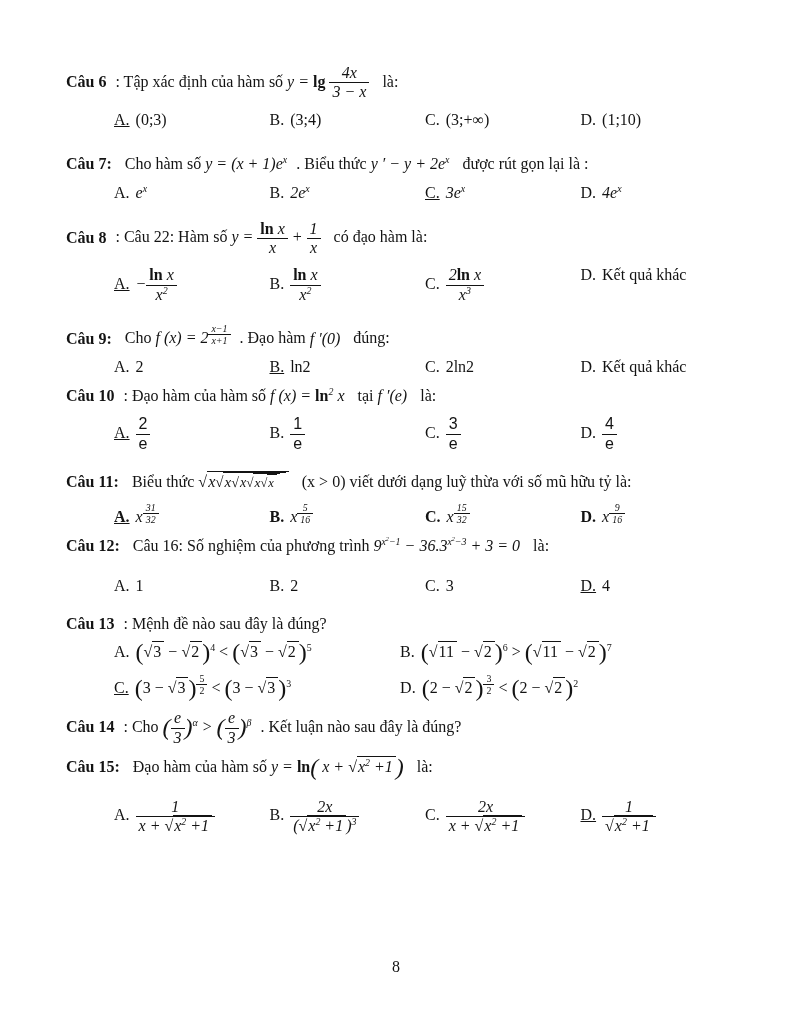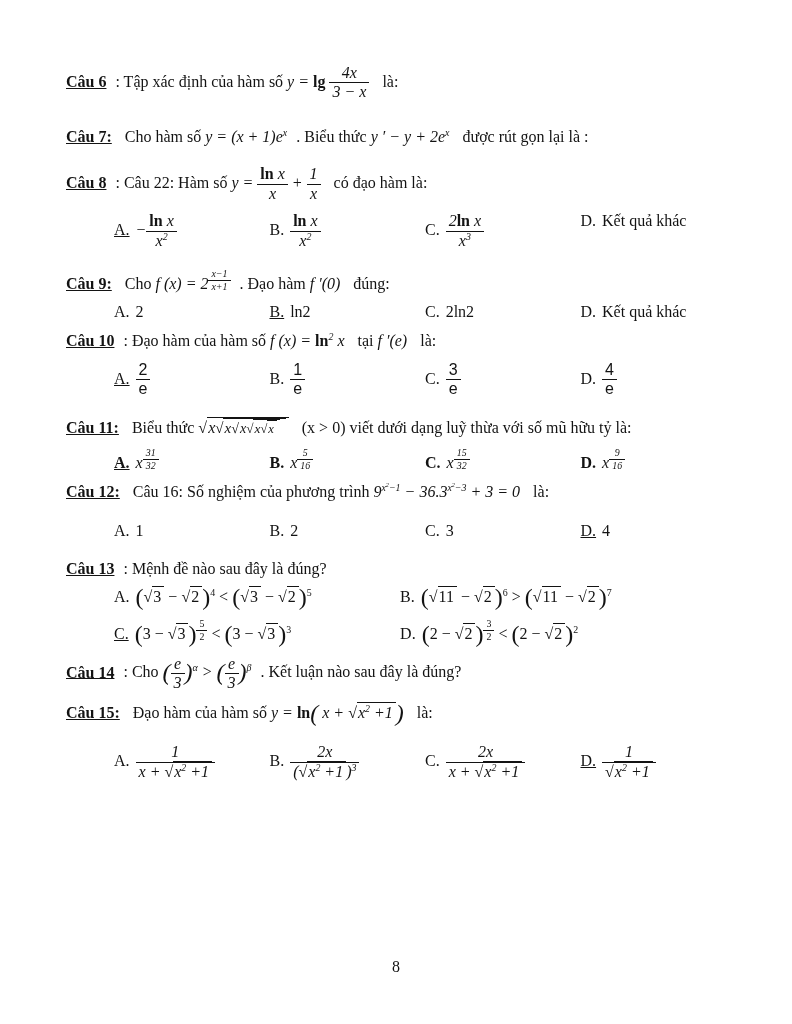--- a/index.html
+++ b/index.html
@@ -6,21 +6,21 @@
   body {
     width:792px; height:1024px; background:#ffffff; color:#131313;
     font-family:"Liberation Serif", serif; font-size:16px;
     position:relative; overflow:hidden;
   }
   .page { padding:64px 56px 0 66px; }
   .qblock { margin-bottom:18px; }
   .qblock.mb-lg { margin-bottom:24px; }
   .qblock.mb-sm { margin-bottom:9px; }
   .qh { line-height:1.35; }
-  .qlabel { font-weight:700; text-decoration:underline; }
+  .qlabel { font-weight:700; }
   .qt { font-style:normal;padding-left:9px; }
   
   .opts { display:flex; padding-left:48px; margin-top:9px; }
   .opts.gap-lg { margin-top:20px; }
   .opt { width:25%; white-space:nowrap; }
   .opts2 { padding-left:48px; margin-top:8px; }
   .row2 { display:flex; margin-bottom:12px; }
   .row2 .opt { width:46%; }
   .lt { margin-right:6px; }
   .ul { text-decoration:underline; }
@@ -42,24 +42,36 @@
   .big { font-size:1.5em; line-height:0; vertical-align:-0.14em; }
   .pagenum { position:absolute; left:0; right:0; bottom:48px; text-align:center; }
 </style>
 </head>
 <body>
 
 <div class="page">
 
   <div class="qblock mb-lg">
     <div class="qh"><span class="qlabel">Câu 6</span><span class="qt">: Tập xác định của hàm số </span><span class="mi">y = <span class="up">lg</span> <span class="frac"><span class="num">4x</span><span class="den">3 − x</span></span></span><span class="qt"> là:</span></div>
+    <div class="opts">
+      <div class="opt"><span class="lt ul">A.</span><span class="mt">(0;3)</span></div>
+      <div class="opt"><span class="lt">B.</span><span class="mt">(3;4)</span></div>
+      <div class="opt"><span class="lt">C.</span><span class="mt">(3;+∞)</span></div>
+      <div class="opt"><span class="lt">D.</span><span class="mt">(1;10)</span></div>
+    </div>
   </div>
 
   <div class="qblock">
     <div class="qh"><span class="qlabel">Câu 7:</span><span class="qt"> Cho hàm số </span><span class="mi">y = (x + 1)e<sup>x</sup></span><span class="qt">. Biểu thức </span><span class="mi">y ′ − y + 2e<sup>x</sup></span><span class="qt"> được rút gọn lại là :</span></div>
+    <div class="opts">
+      <div class="opt"><span class="lt">A.</span><span class="mi">e<sup>x</sup></span></div>
+      <div class="opt"><span class="lt">B.</span><span class="mi">2e<sup>x</sup></span></div>
+      <div class="opt"><span class="lt ul">C.</span><span class="mi">3e<sup>x</sup></span></div>
+      <div class="opt"><span class="lt">D.</span><span class="mi">4e<sup>x</sup></span></div>
+    </div>
   </div>
 
   <div class="qblock">
     <div class="qh"><span class="qlabel">Câu 8</span><span class="qt">: Câu 22: Hàm số </span><span class="mi">y = <span class="frac"><span class="num"><span class="up">ln</span> x</span><span class="den">x</span></span> + <span class="frac"><span class="num">1</span><span class="den">x</span></span></span><span class="qt"> có đạo hàm là:</span></div>
     <div class="opts">
       <div class="opt"><span class="lt ul">A.</span><span class="mi">−<span class="frac"><span class="num"><span class="up">ln</span> x</span><span class="den">x<sup>2</sup></span></span></span></div>
       <div class="opt"><span class="lt">B.</span><span class="mi"><span class="frac"><span class="num"><span class="up">ln</span> x</span><span class="den">x<sup>2</sup></span></span></span></div>
       <div class="opt"><span class="lt">C.</span><span class="mi"><span class="frac"><span class="num">2<span class="up">ln</span> x</span><span class="den">x<sup>3</sup></span></span></span></div>
       <div class="opt"><span class="lt">D.</span><span class="mt">Kết quả khác</span></div>
     </div>

